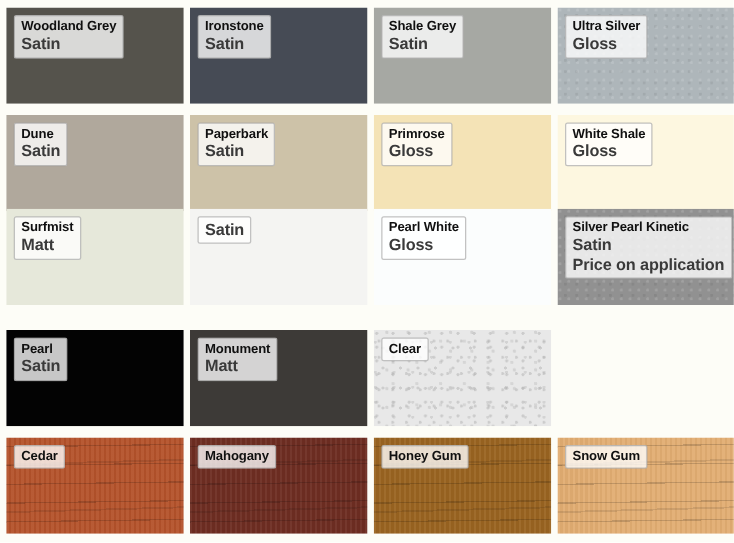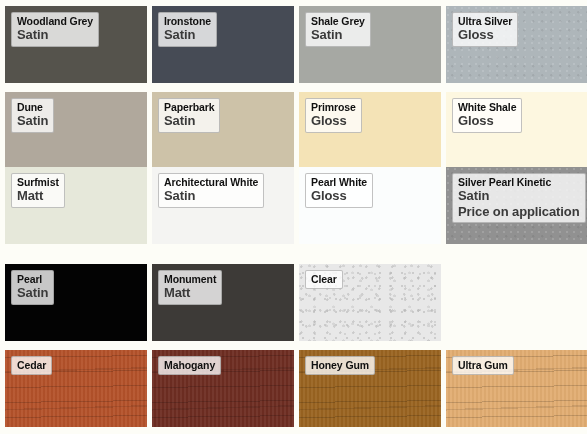--- a/index.html
+++ b/index.html
@@ -182,21 +182,20 @@
     <div class="swatch r2 c0">
       <div class="swatch-fill " style="background-color: rgb(230, 232, 218);"></div>
       <div class="label">
         <div class="name">Surfmist</div>
         <div class="finish">Matt</div>
       </div>
     </div>
     <div class="swatch r2 c1">
       <div class="swatch-fill " style="background-color: rgb(244, 244, 242);"></div>
       <div class="label">
-        <div class="name">Architectural White</div>
         <div class="finish">Satin</div>
       </div>
     </div>
     <div class="swatch r2 c2">
       <div class="swatch-fill " style="background-color: rgb(251, 253, 253);"></div>
       <div class="label">
         <div class="name">Pearl White</div>
         <div class="finish">Gloss</div>
       </div>
     </div>
@@ -242,16 +241,16 @@
     </div>
     <div class="swatch r4 c1">
       <div class="swatch-fill tex-wood" style="background-color: rgb(110, 45, 34);"></div>
       <div class="label">
         <div class="name">Mahogany</div>
       </div>
     </div>
     <div class="swatch r4 c3">
       <div class="swatch-fill tex-wood" style="background-color: rgb(226, 173, 114);"></div>
       <div class="label">
-        <div class="name">Ultra Gum</div>
+        <div class="name">Snow Gum</div>
       </div>
     </div>
   </div>
 
 </body></html>

